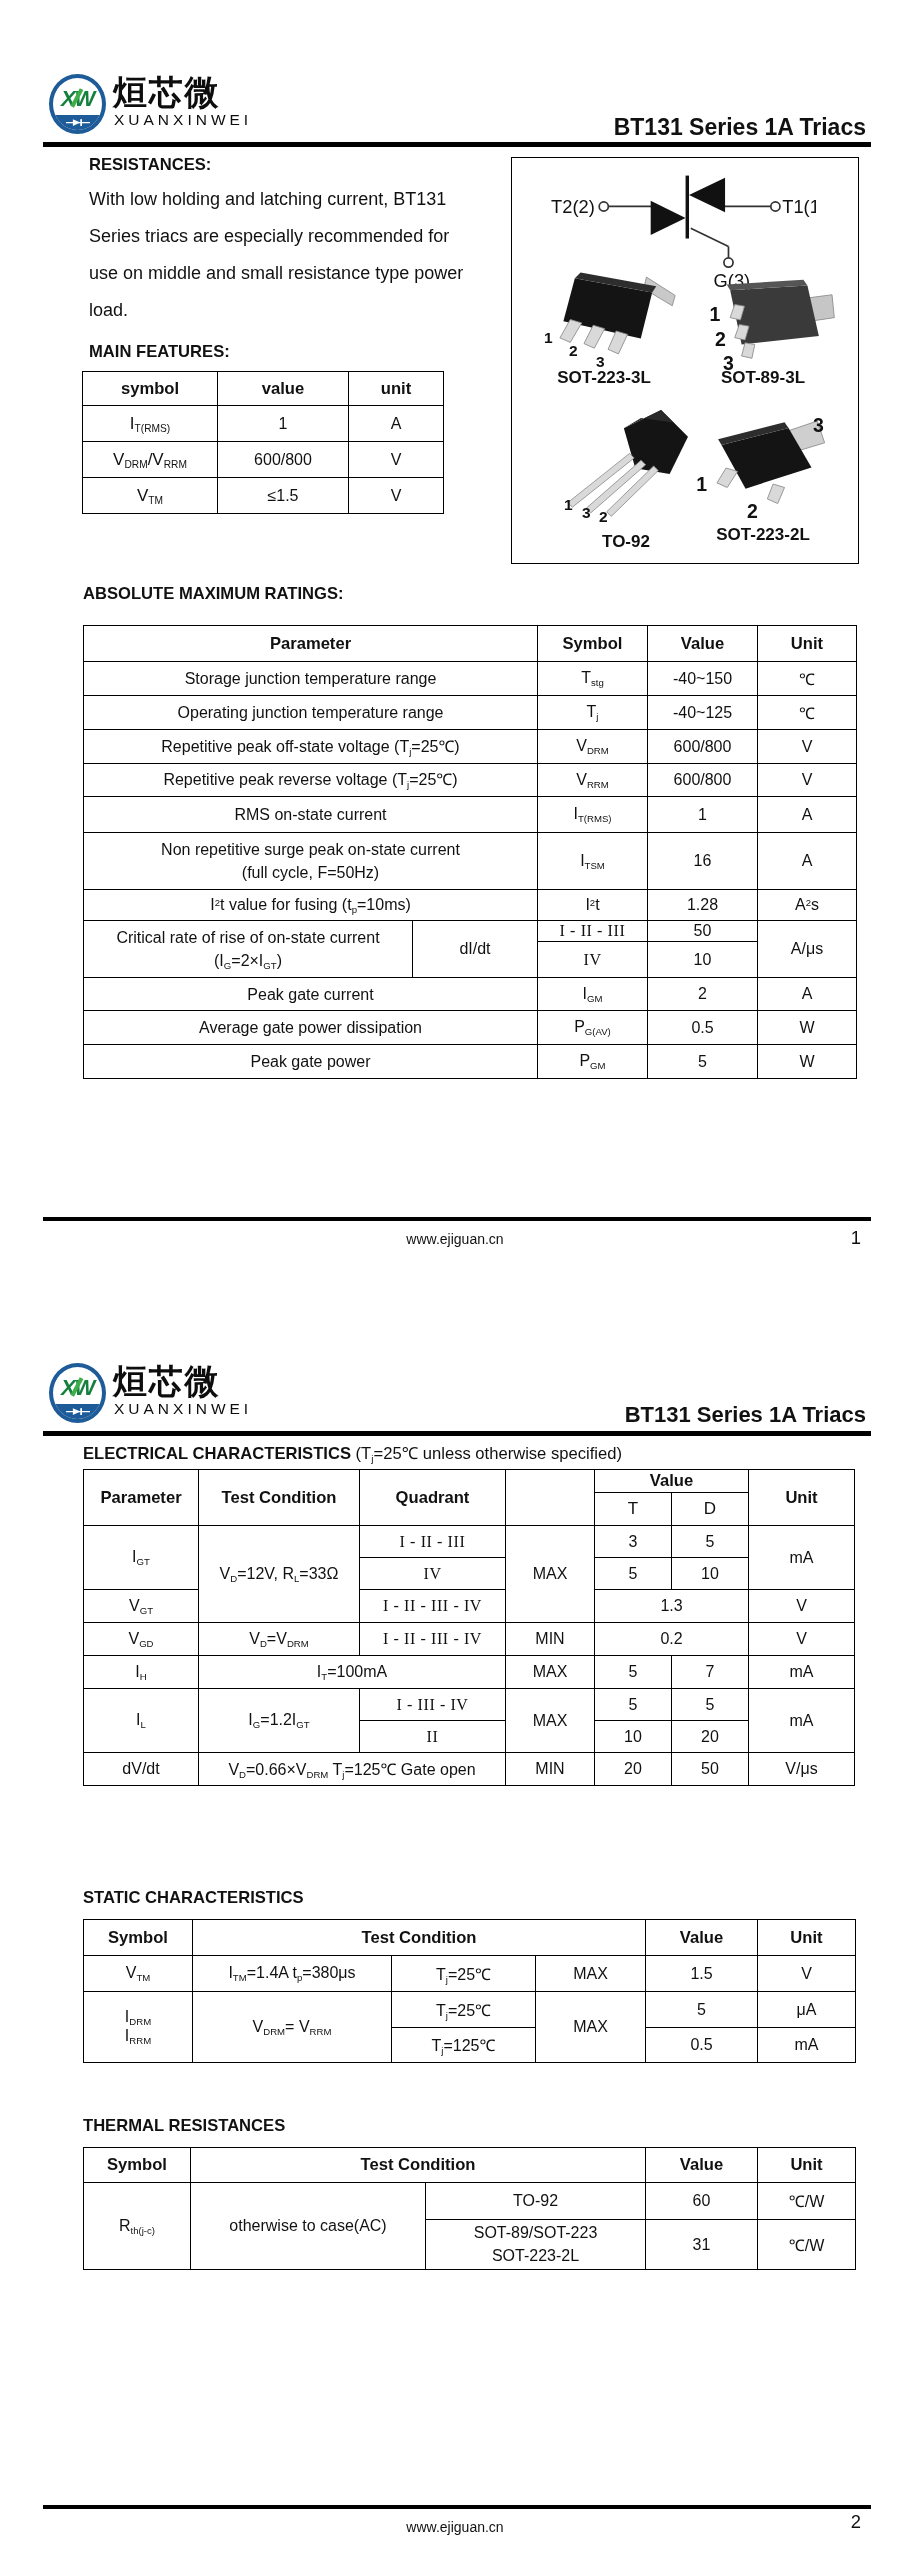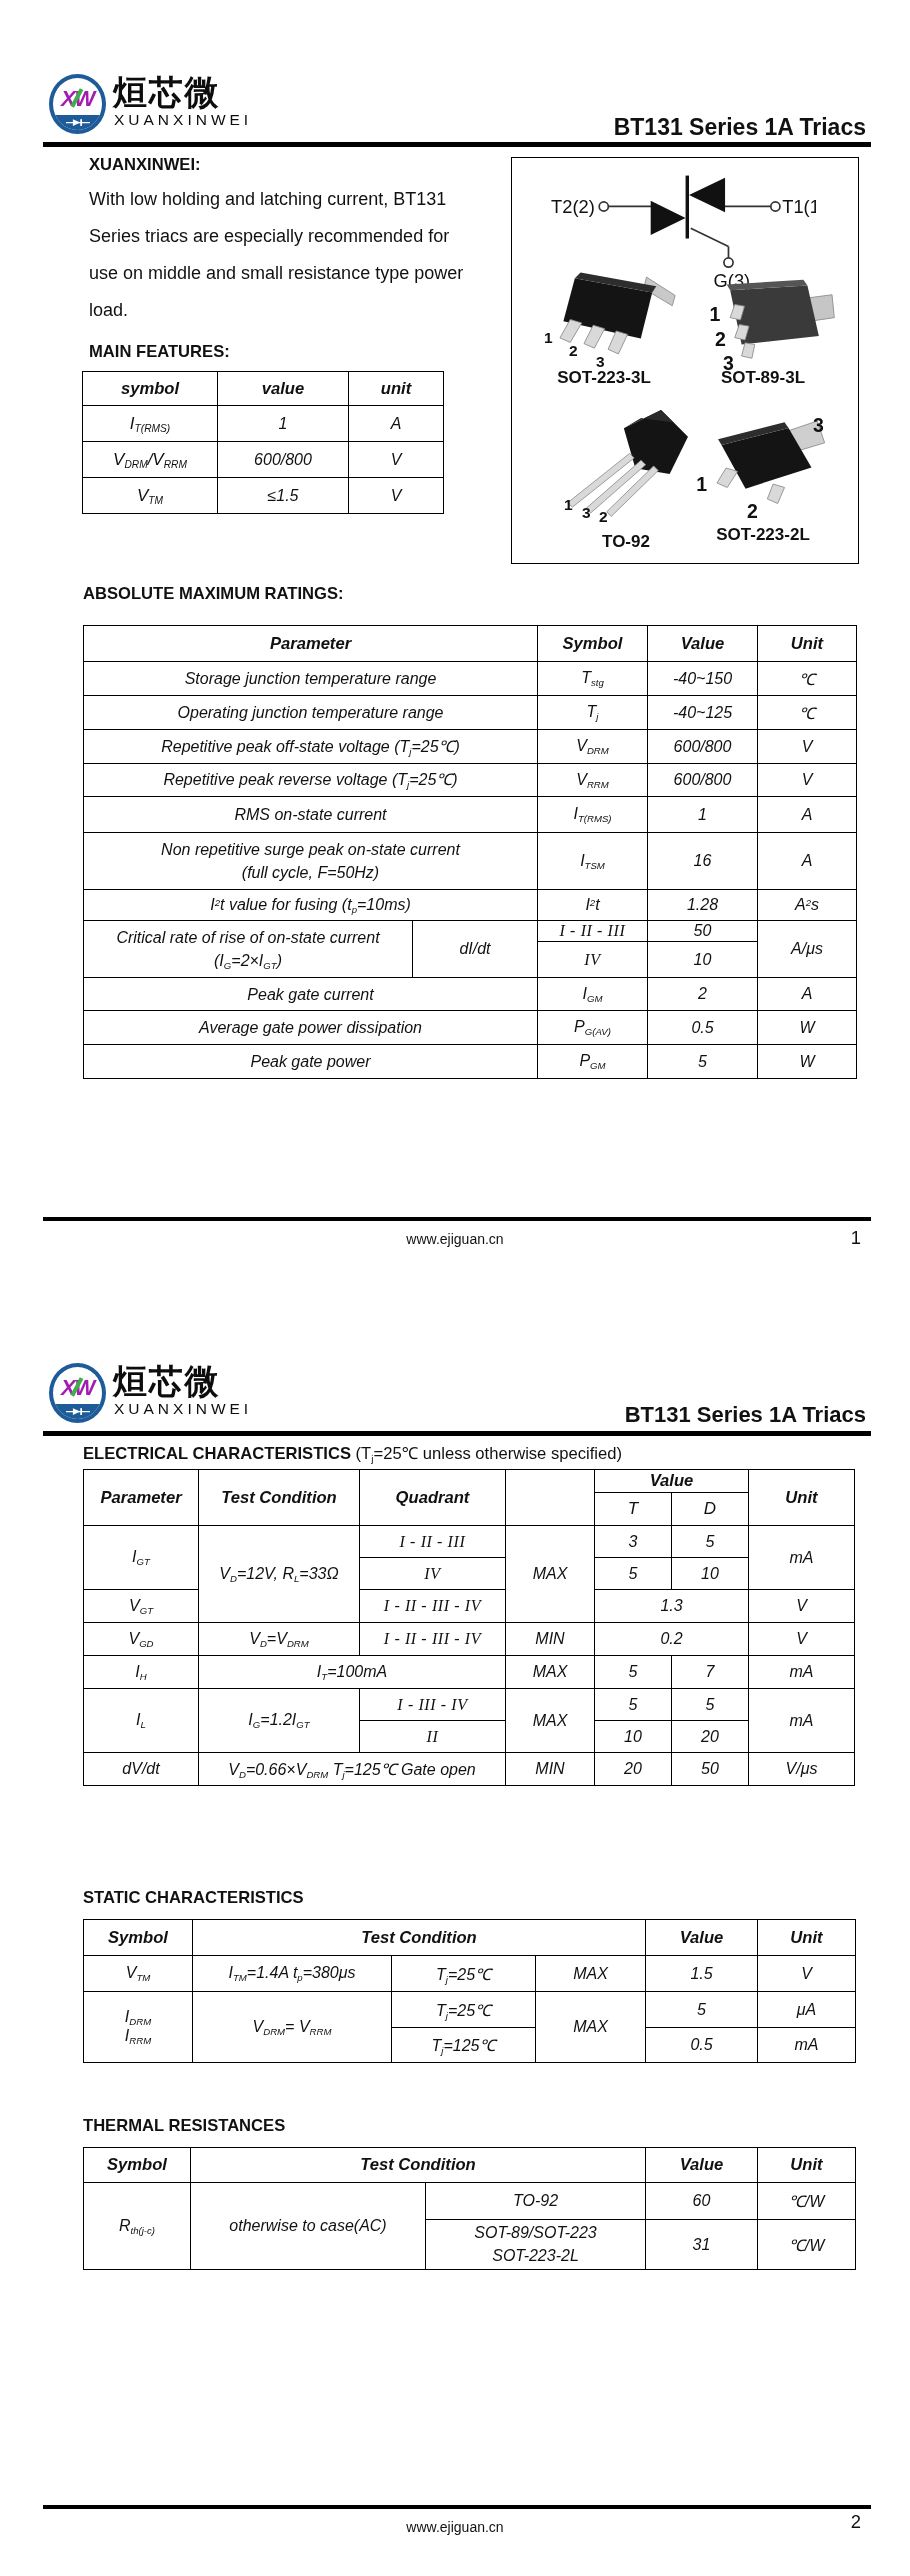--- a/index.html
+++ b/index.html
@@ -6,36 +6,36 @@
   body{
     width:910px;height:2576px;position:relative;background:#ffffff;
     font-family:"Liberation Sans", sans-serif;color:#111;
     -webkit-font-smoothing:antialiased;
   }
   
   .logo{position:absolute;left:49px;width:195px;height:69px;}
   .logo-circle{position:absolute;left:0;top:1.1px;width:57px;height:60px;border:4px solid #1d5b99;
     border-radius:50%;box-sizing:border-box;background:#fff;overflow:hidden;}
   .logo-mono{position:absolute;left:0;right:0;top:8px;text-align:center;
-    font-weight:bold;font-style:italic;font-size:22px;color:#a21caf;letter-spacing:-1.1px;}
+    font-weight:bold;font-style:italic;font-size:22px;color:#15803d;letter-spacing:-1.1px;}
   .logo-slash{position:absolute;left:22px;top:10.3px;width:4px;height:19.5px;background:#3fae49;transform:rotate(28deg);}
   .logo-band{position:absolute;left:0;right:0;bottom:0;height:15px;background:#1d5b99;}
   .logo-band svg{display:block;margin:2.9px auto 0 auto;}
   .logo-cn{position:absolute;left:64px;top:-3.4px;font-size:34px;font-weight:bold;color:#0d0d0d;letter-spacing:1.7px;
     font-family:"Liberation Sans", sans-serif;}
   .logo-en{position:absolute;left:65px;top:38px;font-size:15.5px;letter-spacing:4px;color:#0d0d0d;}
   .doc-title{position:absolute;right:44px;font-size:23px;font-weight:bold;white-space:nowrap;}
   .rule{position:absolute;left:43px;width:828px;height:4.6px;background:#000;}
   .rule.thin{height:4px;}
   
   .sec-heading{position:absolute;font-size:16.6px;font-weight:bold;white-space:nowrap;}
   .sec-note{font-weight:normal;}
   .desc-body{position:absolute;font-size:18px;line-height:37px;white-space:nowrap;}
   
-  table.ds{border-collapse:collapse;table-layout:fixed;position:absolute;background:#fff;font-style:italic;}
+  table.ds{border-collapse:collapse;table-layout:fixed;position:absolute;background:#fff;}
   table.ds td,table.ds th{border:1.1px solid #000;border-top-width:1.7px;border-bottom-width:1.7px;
     text-align:center;vertical-align:middle;font-size:16px;font-weight:normal;padding:1.1px 2.3px;box-sizing:border-box;}
   table.ds th{font-weight:bold;font-size:16.6px;}
   table.ds{border:1.7px solid #000;}
   td.param{text-align:left;padding-left:8px;padding-right:4.6px;line-height:1.45;}
   td.roman{font-family:"Liberation Serif", serif;font-size:17px;letter-spacing:0.6px;}
   sub{font-size:0.60em;vertical-align:-0.28em;letter-spacing:0;}
   sup{font-size:0.60em;vertical-align:0.45em;}
   
   .pkg-box{position:absolute;left:511px;top:157px;width:346px;height:405px;border:1.1px solid #000;background:#fff;}
@@ -61,21 +61,21 @@
       </svg>
     </div>
   </div>
   <div class="logo-cn">烜芯微</div>
   <div class="logo-en">XUANXINWEI</div>
 </div>
 
 <div class="doc-title" style="top:114px;">BT131 Series 1A Triacs</div>
 <div class="rule" style="top:142px;"></div>
 
-<div class="sec-heading" style="left:89px;top:155px;">XUANXINWEI:</div>
+<div class="sec-heading" style="left:89px;top:155px;">RESISTANCES:</div>
 <div class="desc-body" style="left:89px;top:181px;">With low holding and latching current, BT131<br>Series triacs are especially recommended for<br>use on middle and small resistance type power<br>load.</div>
 
 <div class="sec-heading" style="left:89px;top:342px;">MAIN FEATURES:</div>
 <table class="ds" style="left:82px;top:371px;width:361px;">
   <colgroup>
       <col style="width:135px">
       <col style="width:131px">
       <col style="width:95px">
     </colgroup>
   <tbody>

